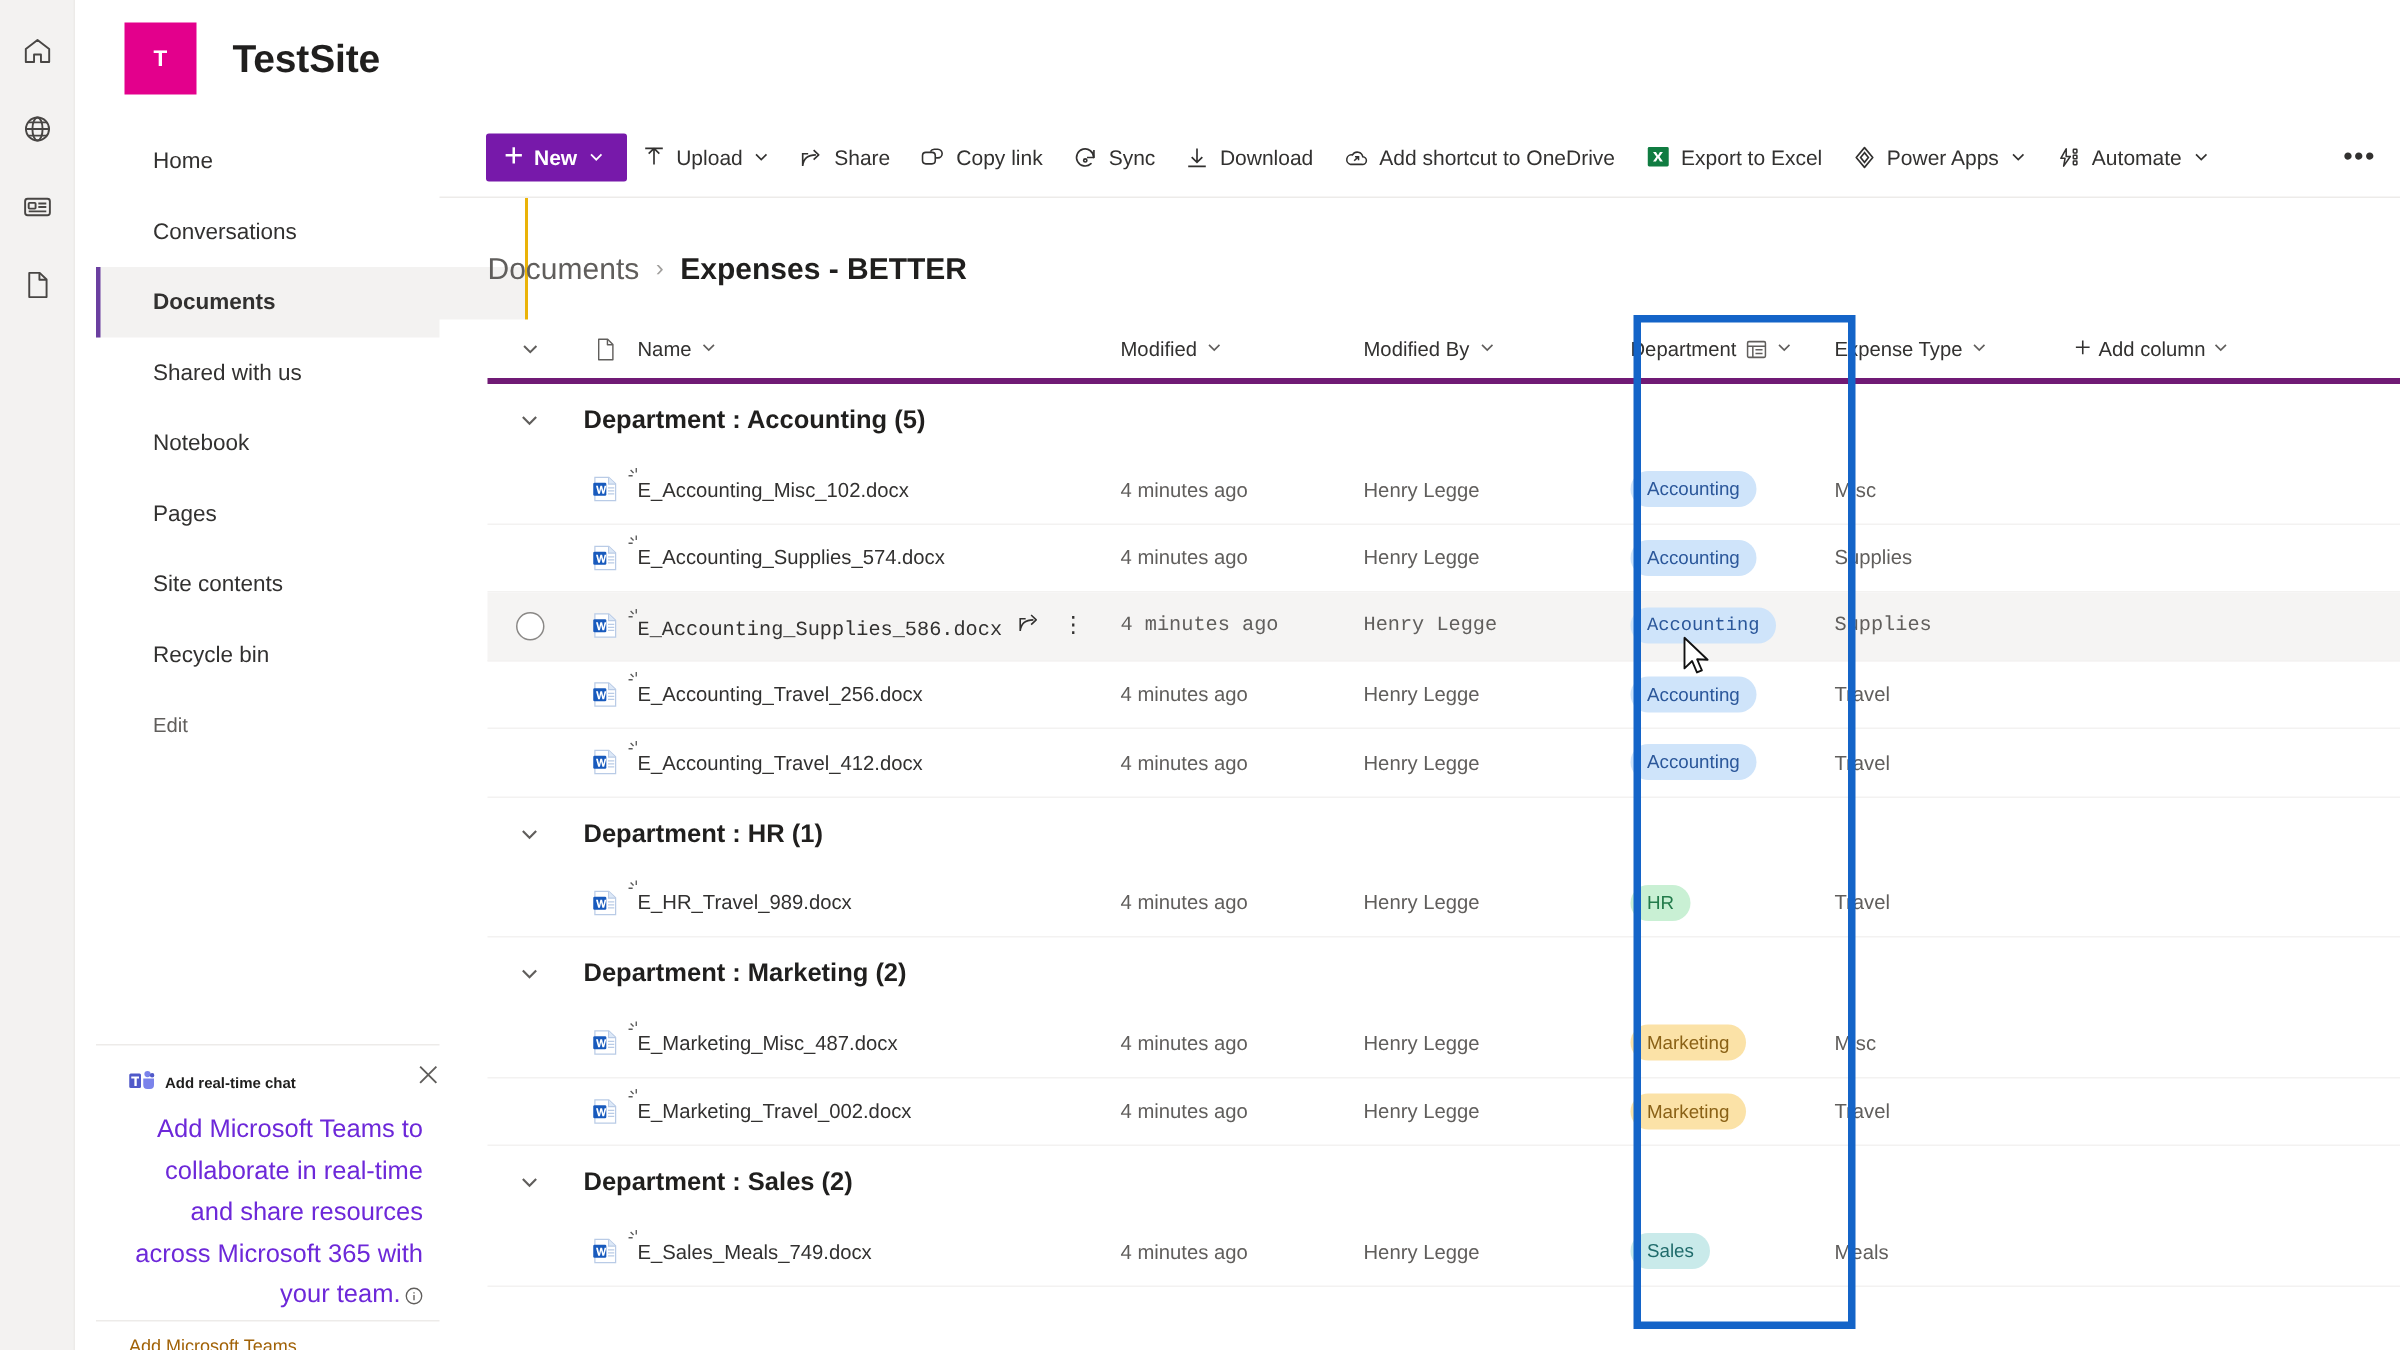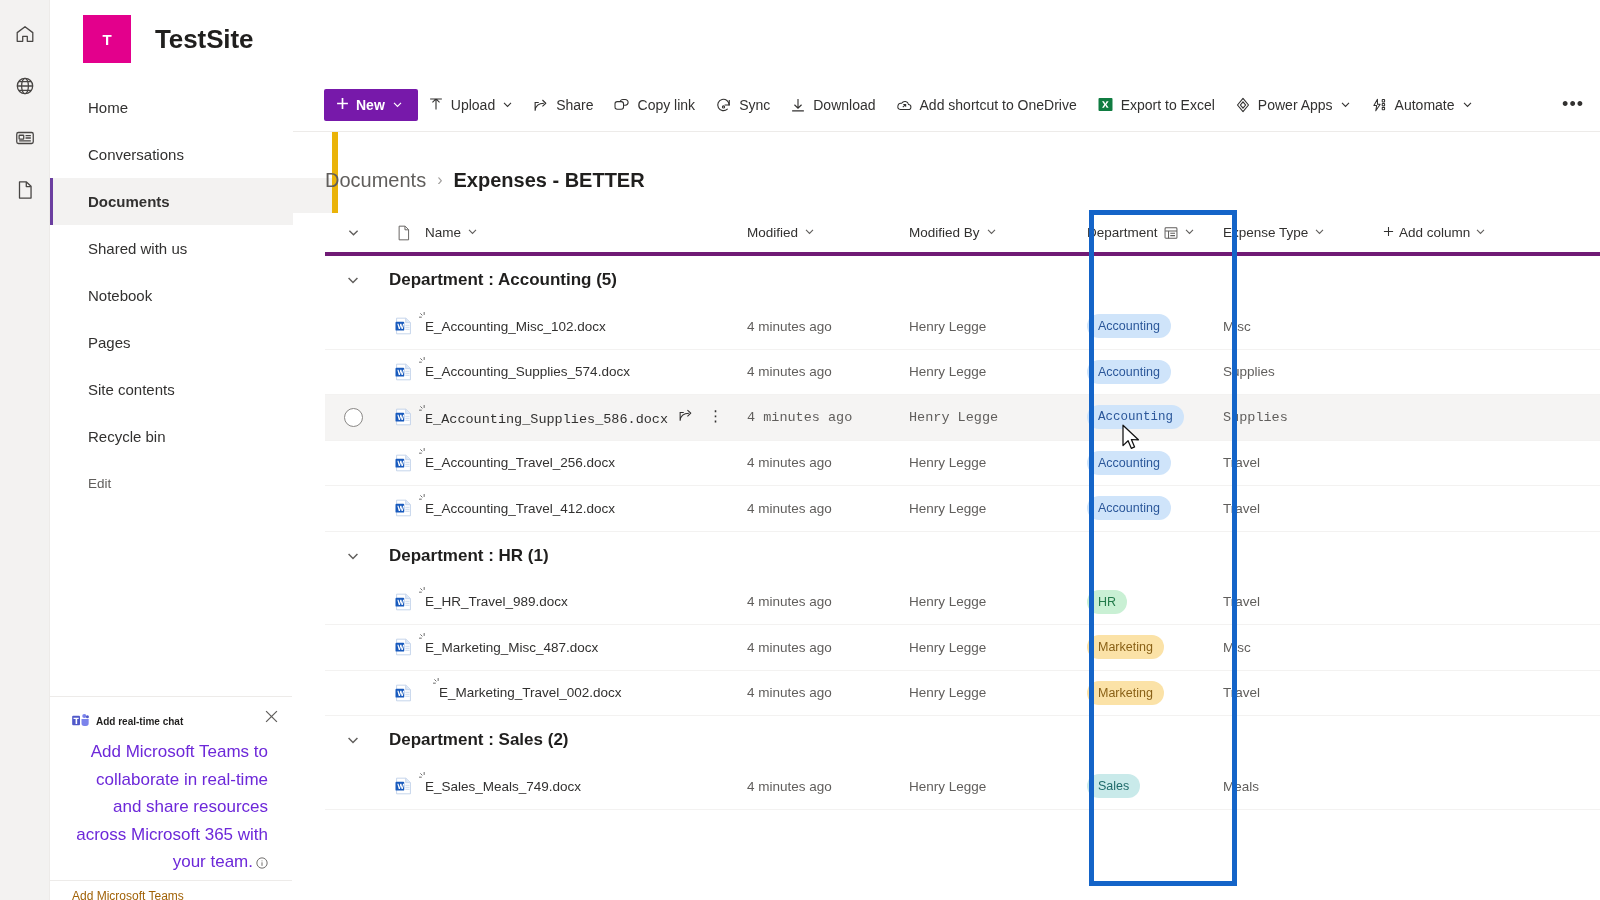--- a/index.html
+++ b/index.html
@@ -45,24 +45,24 @@
     flex: none;
   }
   .site-title {
     margin-left: 24px;
     font-size: 26px; font-weight: 600; color: #201f1e;
     letter-spacing: -0.1px;
   }
 
   
   .leftnav {
-    position: absolute; left: 50px; top: 78px;
+    position: absolute; left: 64px; top: 78px;
     width: 288px; height: 822px;
     background: #ffffff;
-    border-right: 6px solid #eab308;
+    border-right: 2px solid #eab308;
   }
   .nav-list { padding-top: 6px; }
   .nav-item {
     position: relative;
     height: 47px;
     display: flex; align-items: center;
     padding-left: 38px;
     font-size: 15px; color: #323130;
     cursor: pointer;
   }
@@ -669,20 +669,28 @@
                   <path d="M7.2 1.2v3.4M2.8 2.8l2.3 2.3M1.2 7.2h3.2"></path>
                 </svg></span><span class="fname">E_HR_Travel_989.docx</span></span>
           </div>
           <div class="c-mod">4 minutes ago</div>
           <div class="c-modby">Henry Legge</div>
           <div class="c-dept">
             <span class="pill" style="background:#c9f0d4;color:#237b4b;">HR</span>
           </div>
           <div class="c-exp">Travel</div>
         </div>
+        <div class="row group-row">
+          <div class="group-caret">
+            <svg width="14" height="14" viewBox="0 0 12 12" fill="none" stroke="#605e5c" stroke-width="1.25">
+              <path d="M2.2 4.3L6 8.1l3.8-3.8"></path>
+            </svg>
+          </div>
+          <div class="group-label">Department : Marketing (2)</div>
+        </div>
         <div class="row">
           <div class="c-check"></div>
           <div class="c-icon">
             <svg width="19" height="20" viewBox="0 0 20 22">
               <path d="M2.4 2.4h10.2l5 4.8v12.4H2.4z" fill="#ffffff" stroke="#b9cbe6" stroke-width="0.9"></path>
               <path d="M12.4 2.5v4.9h4.9" fill="#dce8f7" stroke="#b9cbe6" stroke-width="0.8"></path>
               <rect x="1.2" y="6.4" width="9.6" height="9.6" rx="1" fill="#185abd"></rect>
               <path d="M3.2 8.6h1.4l.9 4 .9-4h1.3l.9 4 .9-4h1.3l-1.6 5.8H7.9L7 10.6l-.9 3.8H4.8z" fill="#ffffff"></path>
               <path d="M12 10.2h4.6M12 12.4h4.6M12 14.6h4.6" stroke="#b9cbe6" stroke-width="0.85"></path>
             </svg>
@@ -704,21 +712,21 @@
           <div class="c-icon">
             <svg width="19" height="20" viewBox="0 0 20 22">
               <path d="M2.4 2.4h10.2l5 4.8v12.4H2.4z" fill="#ffffff" stroke="#b9cbe6" stroke-width="0.9"></path>
               <path d="M12.4 2.5v4.9h4.9" fill="#dce8f7" stroke="#b9cbe6" stroke-width="0.8"></path>
               <rect x="1.2" y="6.4" width="9.6" height="9.6" rx="1" fill="#185abd"></rect>
               <path d="M3.2 8.6h1.4l.9 4 .9-4h1.3l.9 4 .9-4h1.3l-1.6 5.8H7.9L7 10.6l-.9 3.8H4.8z" fill="#ffffff"></path>
               <path d="M12 10.2h4.6M12 12.4h4.6M12 14.6h4.6" stroke="#b9cbe6" stroke-width="0.85"></path>
             </svg>
           </div>
           <div class="c-name">
-            <span style="position:relative;display:inline-block;margin-left:14px;"><span class="new-mark"><svg width="12" height="12" viewBox="0 0 14 14" stroke="#5a5a5a" stroke-width="1.05" fill="none">
+            <span style="position:relative;display:inline-block;"><span class="new-mark"><svg width="12" height="12" viewBox="0 0 14 14" stroke="#5a5a5a" stroke-width="1.05" fill="none">
                   <path d="M7.2 1.2v3.4M2.8 2.8l2.3 2.3M1.2 7.2h3.2"></path>
                 </svg></span><span class="fname">E_Marketing_Travel_002.docx</span></span>
           </div>
           <div class="c-mod">4 minutes ago</div>
           <div class="c-modby">Henry Legge</div>
           <div class="c-dept">
             <span class="pill" style="background:#fbe2a7;color:#8a6116;">Marketing</span>
           </div>
           <div class="c-exp">Travel</div>
         </div>

